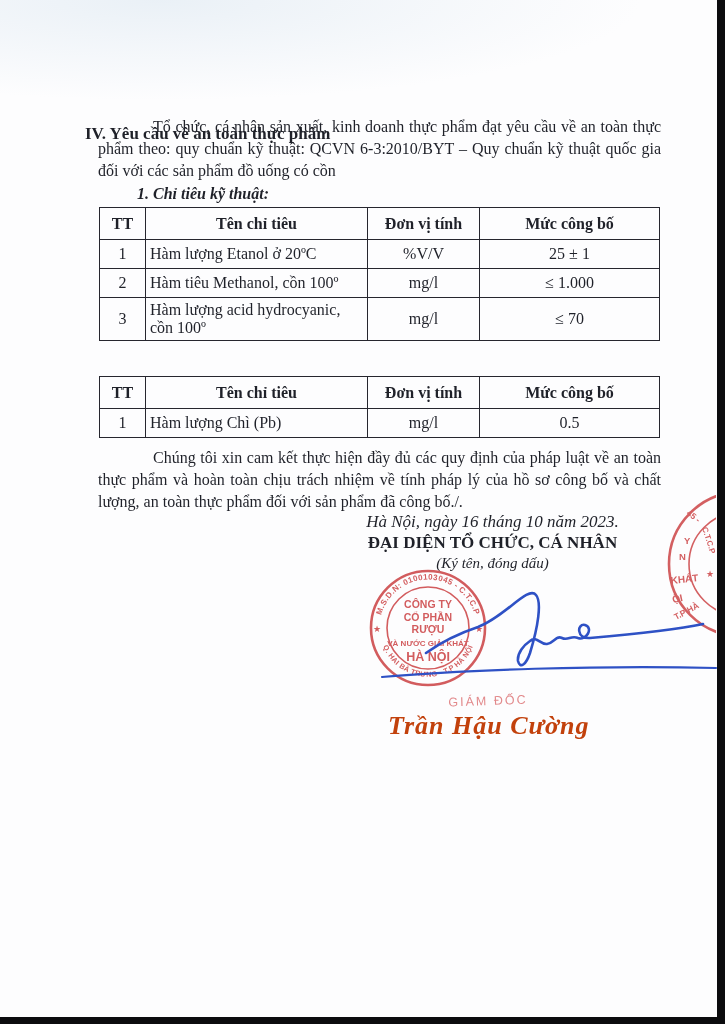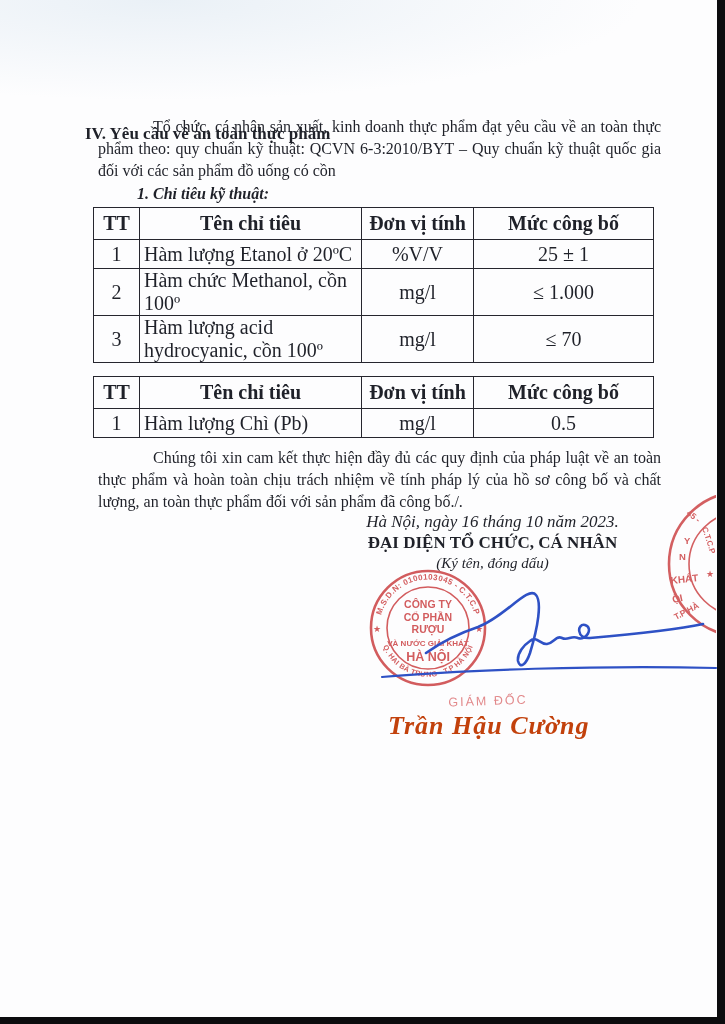--- a/index.html
+++ b/index.html
@@ -16,22 +16,22 @@
 
   .h-main{position:absolute;left:85px;top:84px;font-size:17px;font-weight:bold;margin-top:40px;}
   .para{position:absolute;left:98px;width:563px;font-size:16px;line-height:22px;
         text-align:justify;text-indent:55px;}
   .para-intro{top:116px;}
   .para-commit{top:447px;}
   .caption{position:absolute;left:125px;font-size:16px;font-weight:bold;font-style:italic;margin-left:12px;}
   .cap1{top:185px;}
   .cap2{top:343px;}
 
-  table.spec{position:absolute;left:93px;border-collapse:collapse;table-layout:fixed;
-             width:560px;font-size:20px;}
+  table.spec{position:absolute;left:99px;border-collapse:collapse;table-layout:fixed;
+             width:560px;font-size:16px;}
   .t1{top:207px;}
   .t2{top:376px;}
   table.spec th,table.spec td{border:1.6px solid #26262e;padding:0 6px;vertical-align:middle;}
   table.spec th{font-weight:bold;text-align:center;height:31px;}
   table.spec td{height:28px;text-align:center;}
   table.spec td.name{text-align:left;padding-left:4px;}
   .t1 tr.r3 td{height:42px;}
   .t2 td{height:30px;}
 
   .sig-block{position:absolute;left:350px;top:512px;width:285px;text-align:center;z-index:2;}
@@ -76,21 +76,21 @@
       <th>Mức công bố</th>
     </tr>
     <tr>
       <td>1</td>
       <td class="name">Hàm lượng Etanol ở 20ºC</td>
       <td>%V/V</td>
       <td>25 ± 1</td>
     </tr>
     <tr>
       <td>2</td>
-      <td class="name">Hàm chức Methanol, cồn 100º</td>
+      <td class="name">Hàm tiêu Methanol, cồn 100º</td>
       <td>mg/l</td>
       <td>≤ 1.000</td>
     </tr>
     <tr class="r3">
       <td>3</td>
       <td class="name">Hàm lượng acid hydrocyanic, cồn 100º</td>
       <td>mg/l</td>
       <td>≤ 70</td>
     </tr>
   </tbody>

